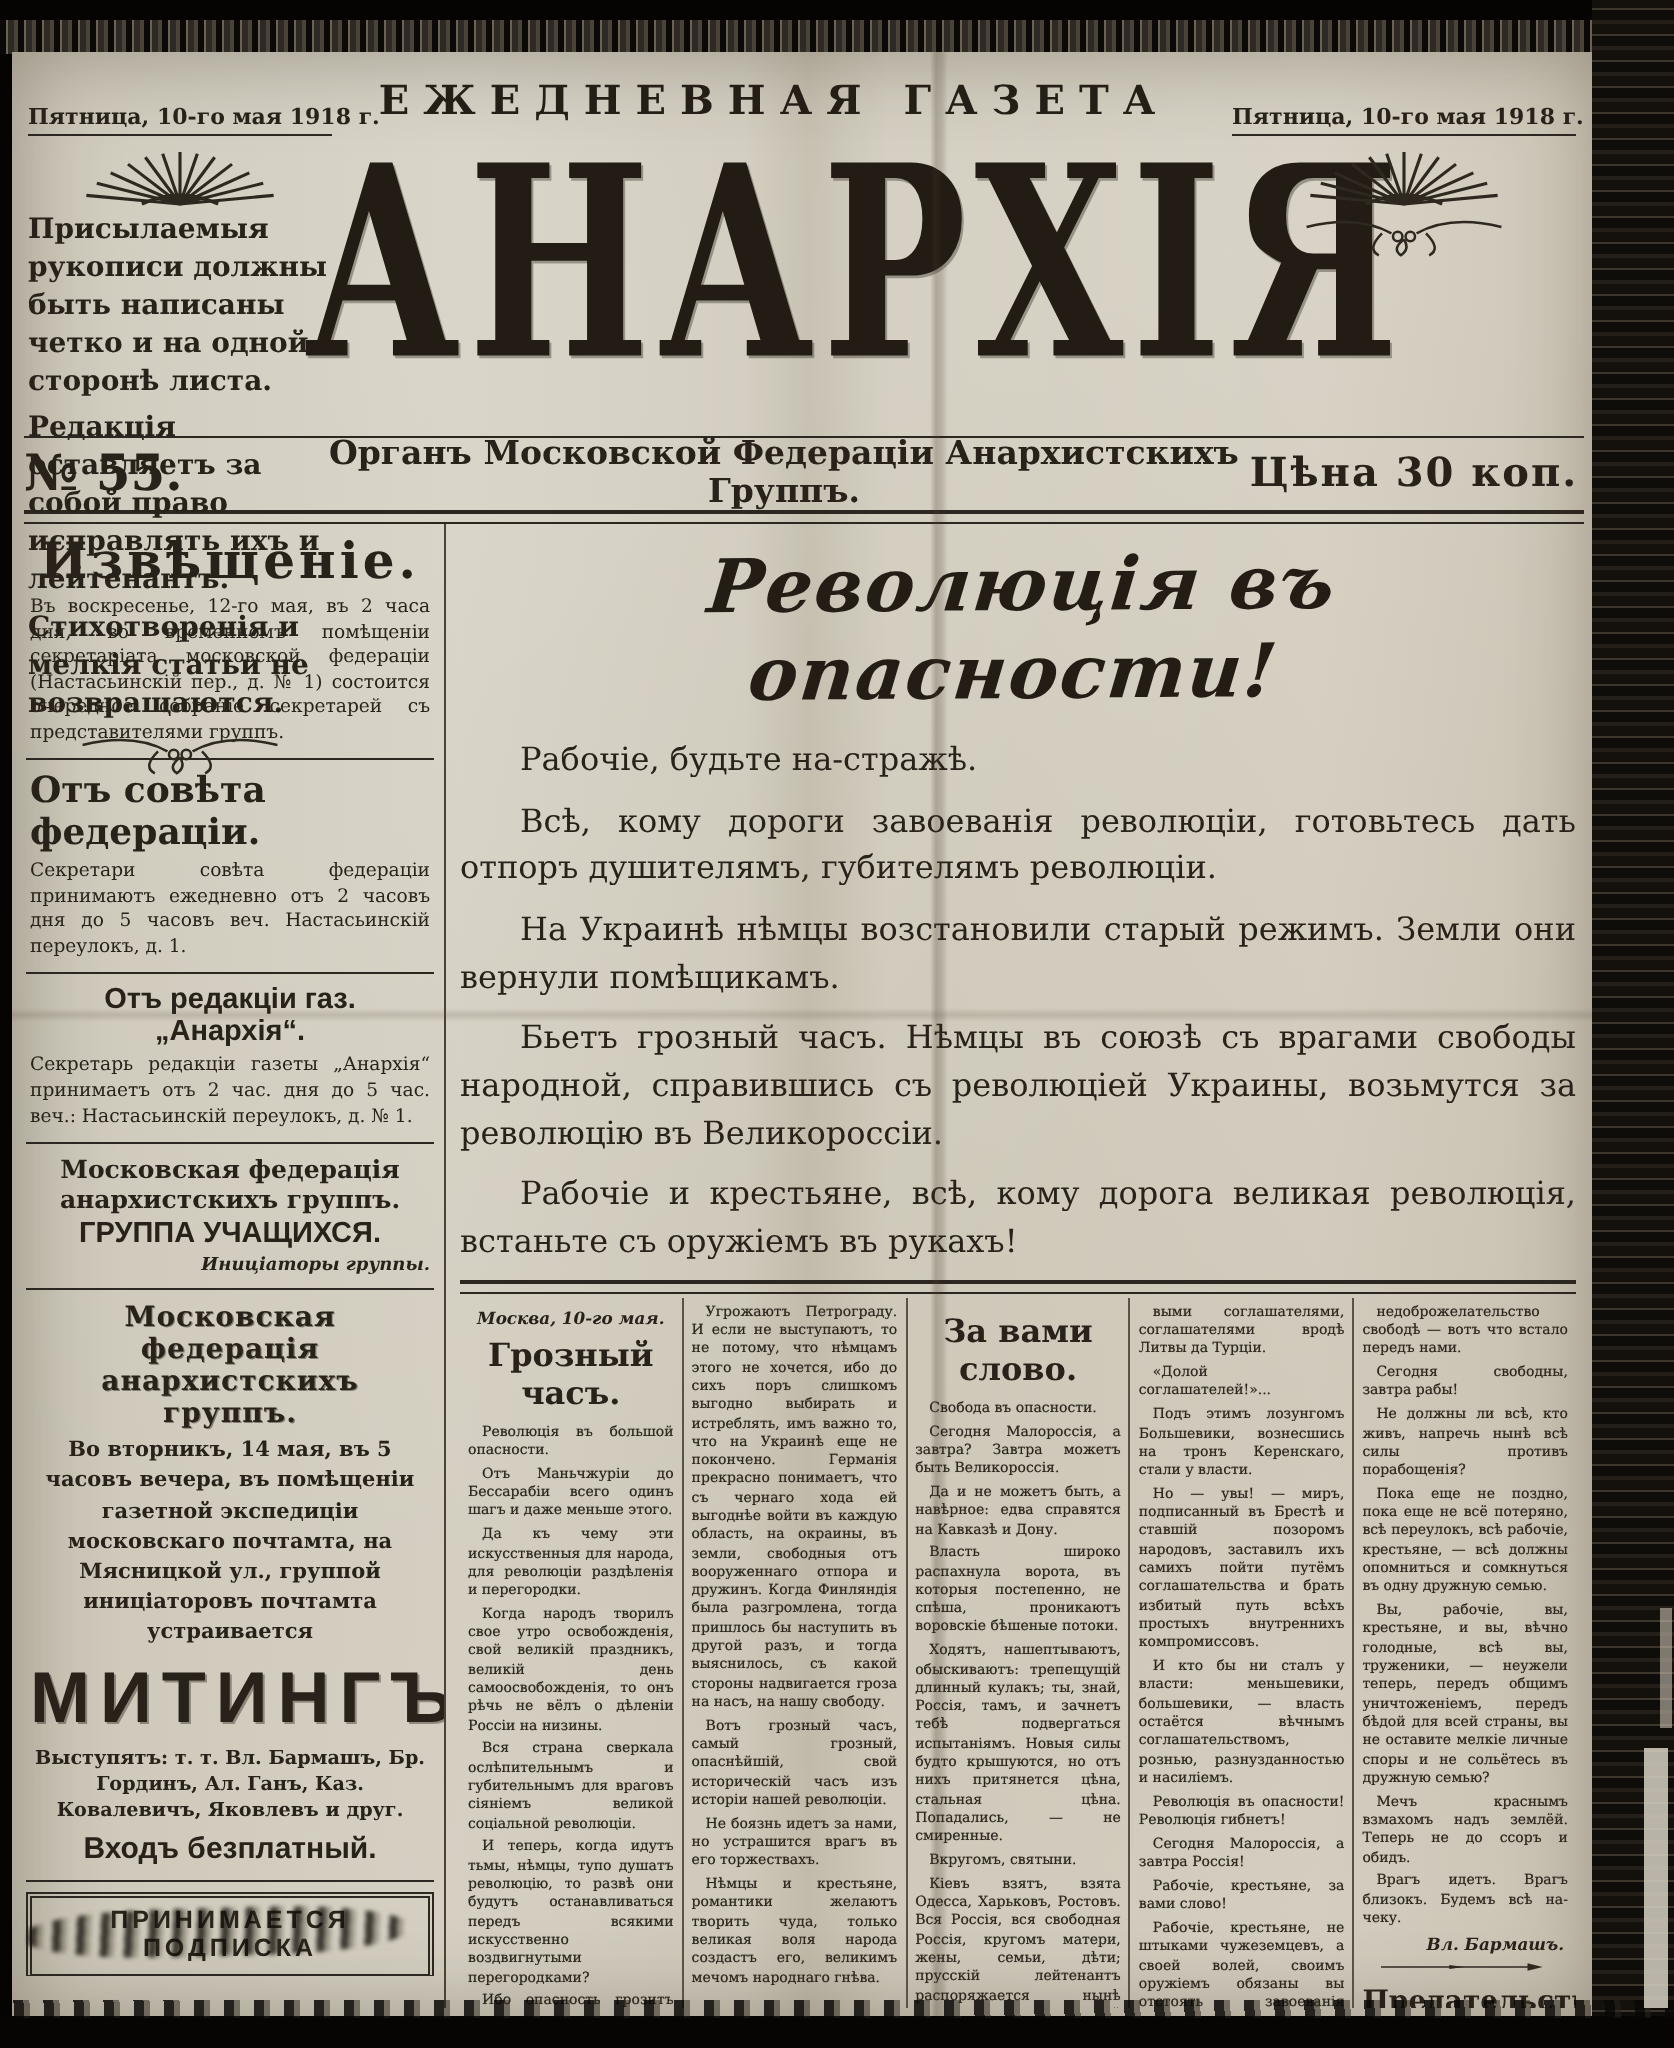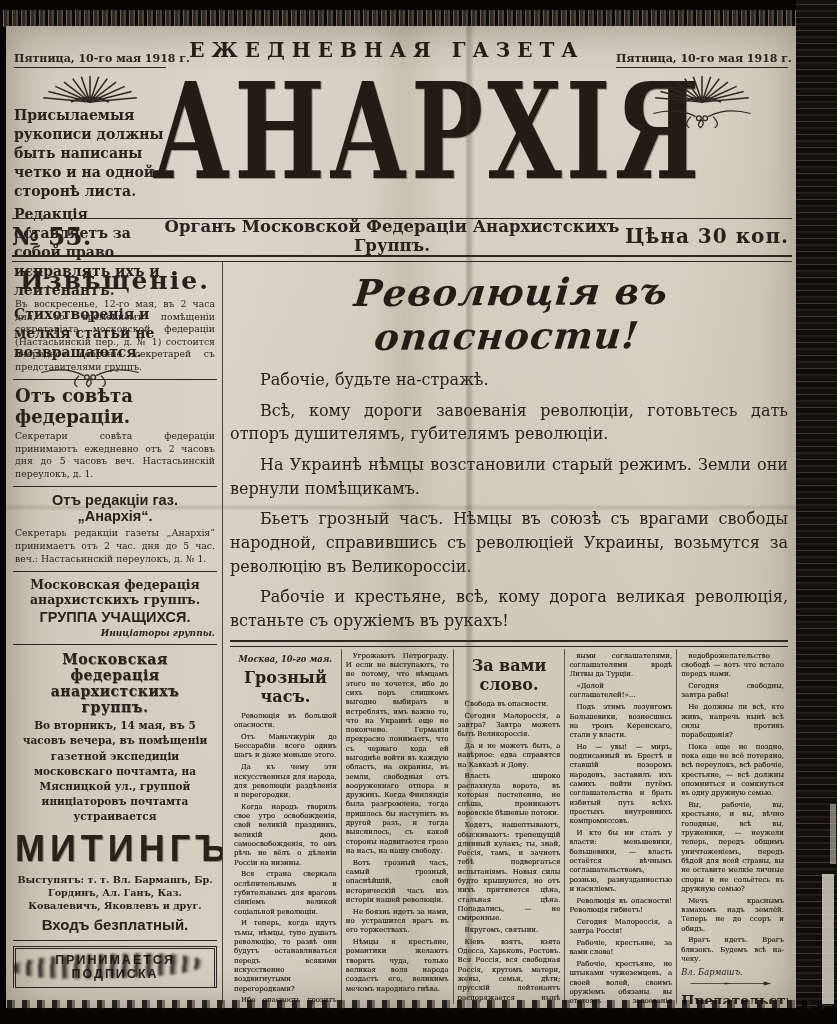--- a/index.html
+++ b/index.html
@@ -78,21 +78,21 @@
   .lead p{font-size:16px;line-height:1.48;margin:0 0 7px;text-indent:30px;text-align:justify;}
   .lead-rule{height:4px;border-top:2.5px solid #2c2720;border-bottom:1px solid #2c2720;margin:2px 0 0;}
   .cols{display:flex;height:468px;overflow:hidden;margin-top:2px;}
   .col{flex:1;padding:3px 4px 0;border-left:1px solid #5a5244;overflow:hidden;}
   .col.first{border-left:none;}
   .col-dateline{font-size:8.4px;font-style:italic;font-weight:bold;text-align:center;margin:2px 0 4px;}
   .colhead{font-size:16px;font-weight:bold;text-align:center;margin:4px 0 6px;}
   .colhead.mid{font-size:14px;margin:5px 0 4px;}
   .ptext p{font-size:7px;line-height:1.33;margin:0 0 2.5px;text-indent:7px;text-align:justify;
     color:#2c261d;text-shadow:0 0 .35px rgba(44,38,29,.6);}
-  .sig-col{text-align:left;font-weight:normal;font-style:italic;font-size:8.4px;margin:2px 2px 1px 0;}
+  .sig-col{text-align:right;font-weight:bold;font-style:italic;font-size:8.4px;margin:2px 2px 1px 0;}
   .divider{display:block;width:86%;height:9px;margin:2px auto 3px;}
 </style>
 </head>
 <body>
 
 <div class="edge-top"></div>
 
 <div class="paper">
   <div class="inner">
 

